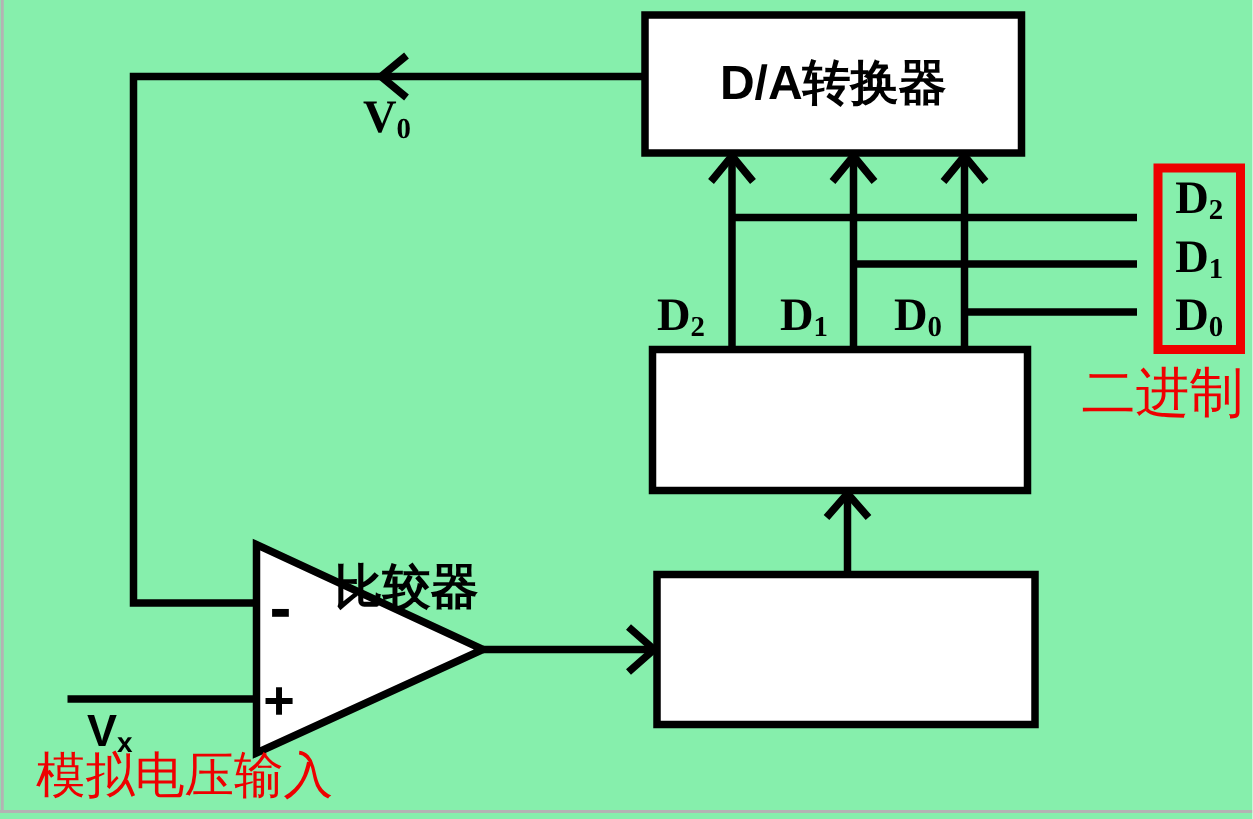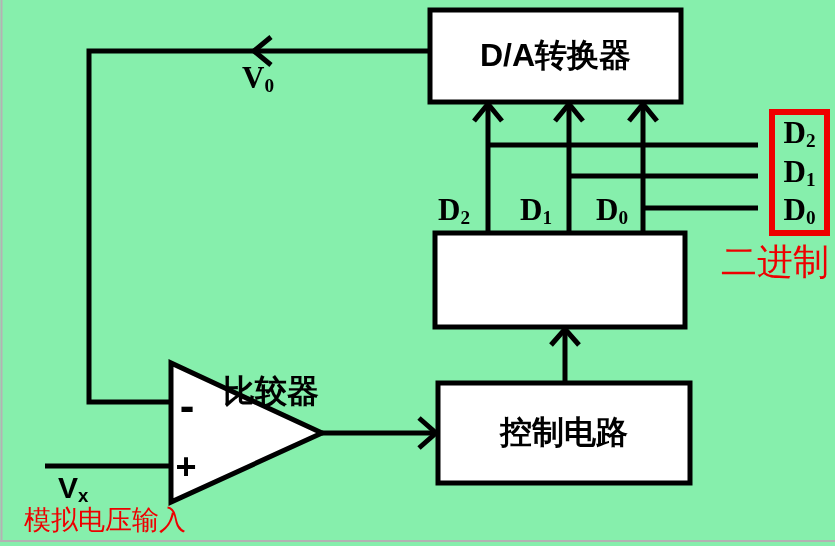--- a/index.html
+++ b/index.html
@@ -91,21 +91,20 @@
     <rect x="430" y="10" width="251" height="92" fill="#fff" stroke="#000" stroke-width="5"></rect>
     <rect x="435" y="233" width="250" height="94" fill="#fff" stroke="#000" stroke-width="5"></rect>
     <rect x="438" y="383" width="252" height="100" fill="#fff" stroke="#000" stroke-width="5"></rect>
 
     <polygon points="171,363 171,502 322,433" fill="#fff" stroke="#000" stroke-width="5"></polygon>
 
     <rect x="772" y="112" width="55" height="121" fill="none" stroke-width="6" stroke="#ee0000"></rect>
   </svg>
 
   <div class="box-label" style="left:430px; top:10px; width:251px; height:92px;">D/A转换器</div>
-  <div class="box-label" style="left:438px; top:383px; width:252px; height:100px;">控制电路</div>
   <div class="box-label" style="left:216px; top:339px; width:110px; height:40px;margin-top:33px;">比较器</div>
 
   <div class="sign" style="left:172px; top:384px; width:30px; height:44px; font-size:44px;">-</div>
   <div class="sign" style="left:170px; top:448px; width:32px; height:38px; font-size:36px;">+</div>
 
   <div class="serif-label" style="left:242px; top:62px;">
     <span>V</span><span class="sub">0</span>
   </div>
   <div class="sans-sig" style="left:58px; top:473px;">
     <span>V</span><span class="sub">x</span>
@@ -120,18 +119,18 @@
   <div class="serif-label" style="left:596px; top:194px;">
     <span>D</span><span class="sub">0</span>
   </div>
 
   <div class="redbox-labels">
     <span class="d"><span>D</span><span class="sub">2</span></span>
     <span class="d"><span>D</span><span class="sub">1</span></span>
     <span class="d"><span>D</span><span class="sub">0</span></span>
   </div>
 
-  <div class="red-note" style="left:24px; top:505px; font-size:27px; line-height:30px;">模拟电压输入</div>
+  <div class="red-note" style="left:24px; top:505px; font-size:33px; line-height:30px;font-family:Liberation Mono, monospace;">模拟电压输入</div>
   <div class="red-note" style="left:721px; top:245px; font-size:36px; line-height:33px;">
     <span style="display:block;">二进制</span>
   </div>
 
 </div>
 
 </body></html>

